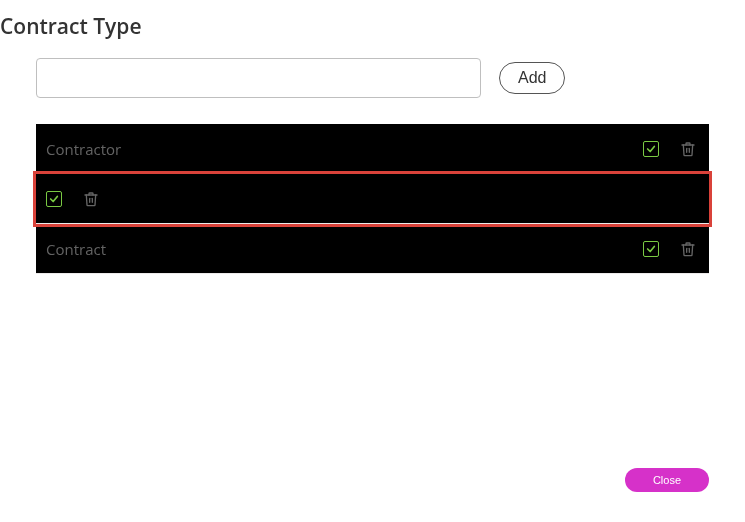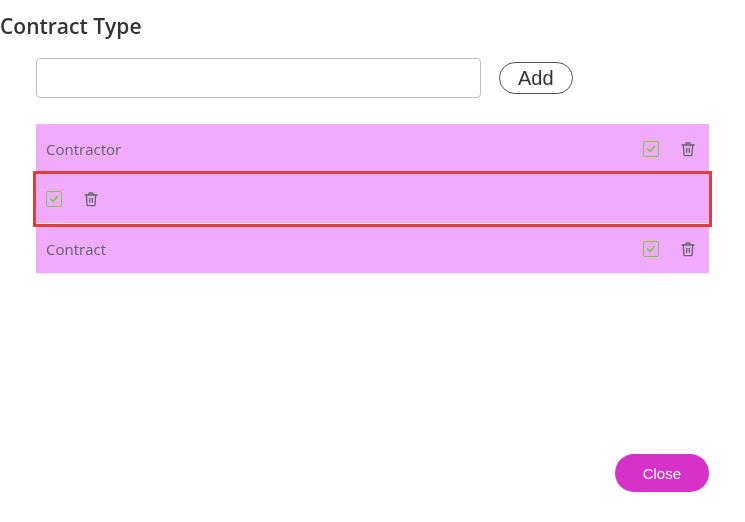--- a/index.html
+++ b/index.html
@@ -34,38 +34,38 @@
     padding: 6px 10px;
     font-size: 14px;
     outline: none;
   }
   .add-btn {
     height: 32px;
     padding: 0 18px;
     border: 1px solid #555;
     border-radius: 16px;
     background: #fff;
-    font-size: 20px;
+    font-size: 16px;
     color: #333;
     cursor: pointer;
   }
   .list {
     padding: 0 36px;
   }
   .list-item {
     display: flex;
     align-items: center;
     height: 50px;
     border-bottom: 1px solid #eceaea;
     padding: 0 12px 0 10px;
     color: #636363;
     font-size: 15px;
     position: relative;
   }
-  .list-item.shaded { background: #f0abfc; }
+  .list-item.shaded { background: #000000; }
   .list-item.highlighted {
     outline: 3px solid #d9423a;
     outline-offset: 0;
     z-index: 2;
   }
   .item-label { flex: 1; }
   .item-actions {
     display: flex;
     align-items: center;
     gap: 20px;
@@ -90,27 +90,27 @@
     align-items: center;
     justify-content: center;
   }
   .trash svg { display: block; }
   .footer {
     position: absolute;
     right: 36px;
     bottom: 30px;
   }
   .close-btn {
-    height: 38px;
+    height: 24px;
     padding: 0 28px;
     border: none;
     border-radius: 19px;
     background: #d631c9;
     color: #fff;
-    font-size: 15px;
+    font-size: 11px;
     cursor: pointer;
   }
 </style>
 </head>
 <body>
 
 <div class="page-title">Contract Type</div>
 
 <div class="add-row">
   <input class="add-input" type="text" value="" style="">

